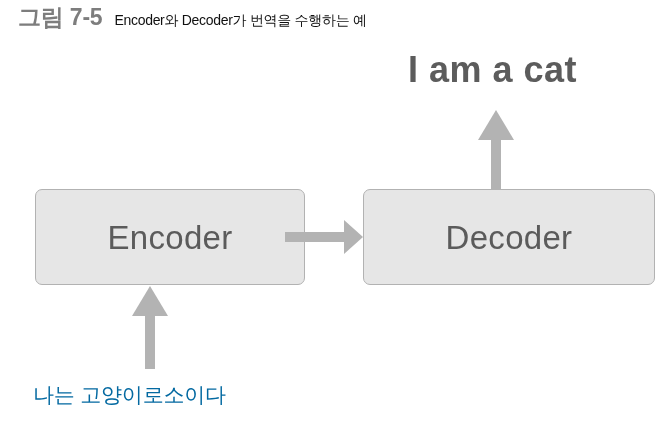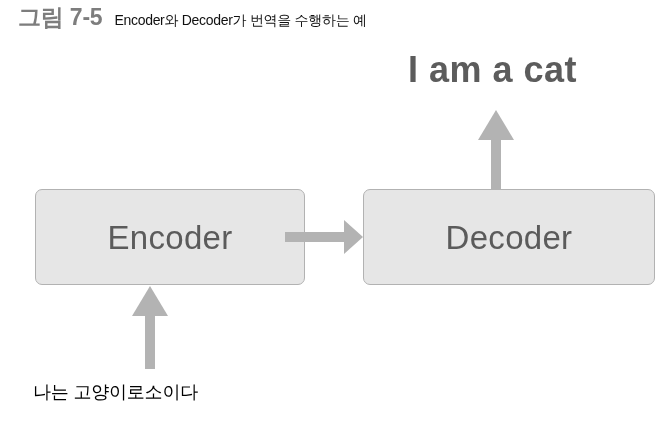--- a/index.html
+++ b/index.html
@@ -56,22 +56,22 @@
     line-height: 1.1;
     white-space: nowrap;
     font-weight: bold;
   }
 
   
   .input-sentence {
     position: absolute;
     left: 33px;
     top: 383px;
-    font-size: 18px;
-    color: #000000;
+    font-size: 21px;
+    color: #0369a1;
     letter-spacing: -0.2px;
     line-height: 1.1;
     white-space: nowrap;
   }
 
   
   .node-box {
     position: absolute;
     top: 189px;
     height: 96px;

